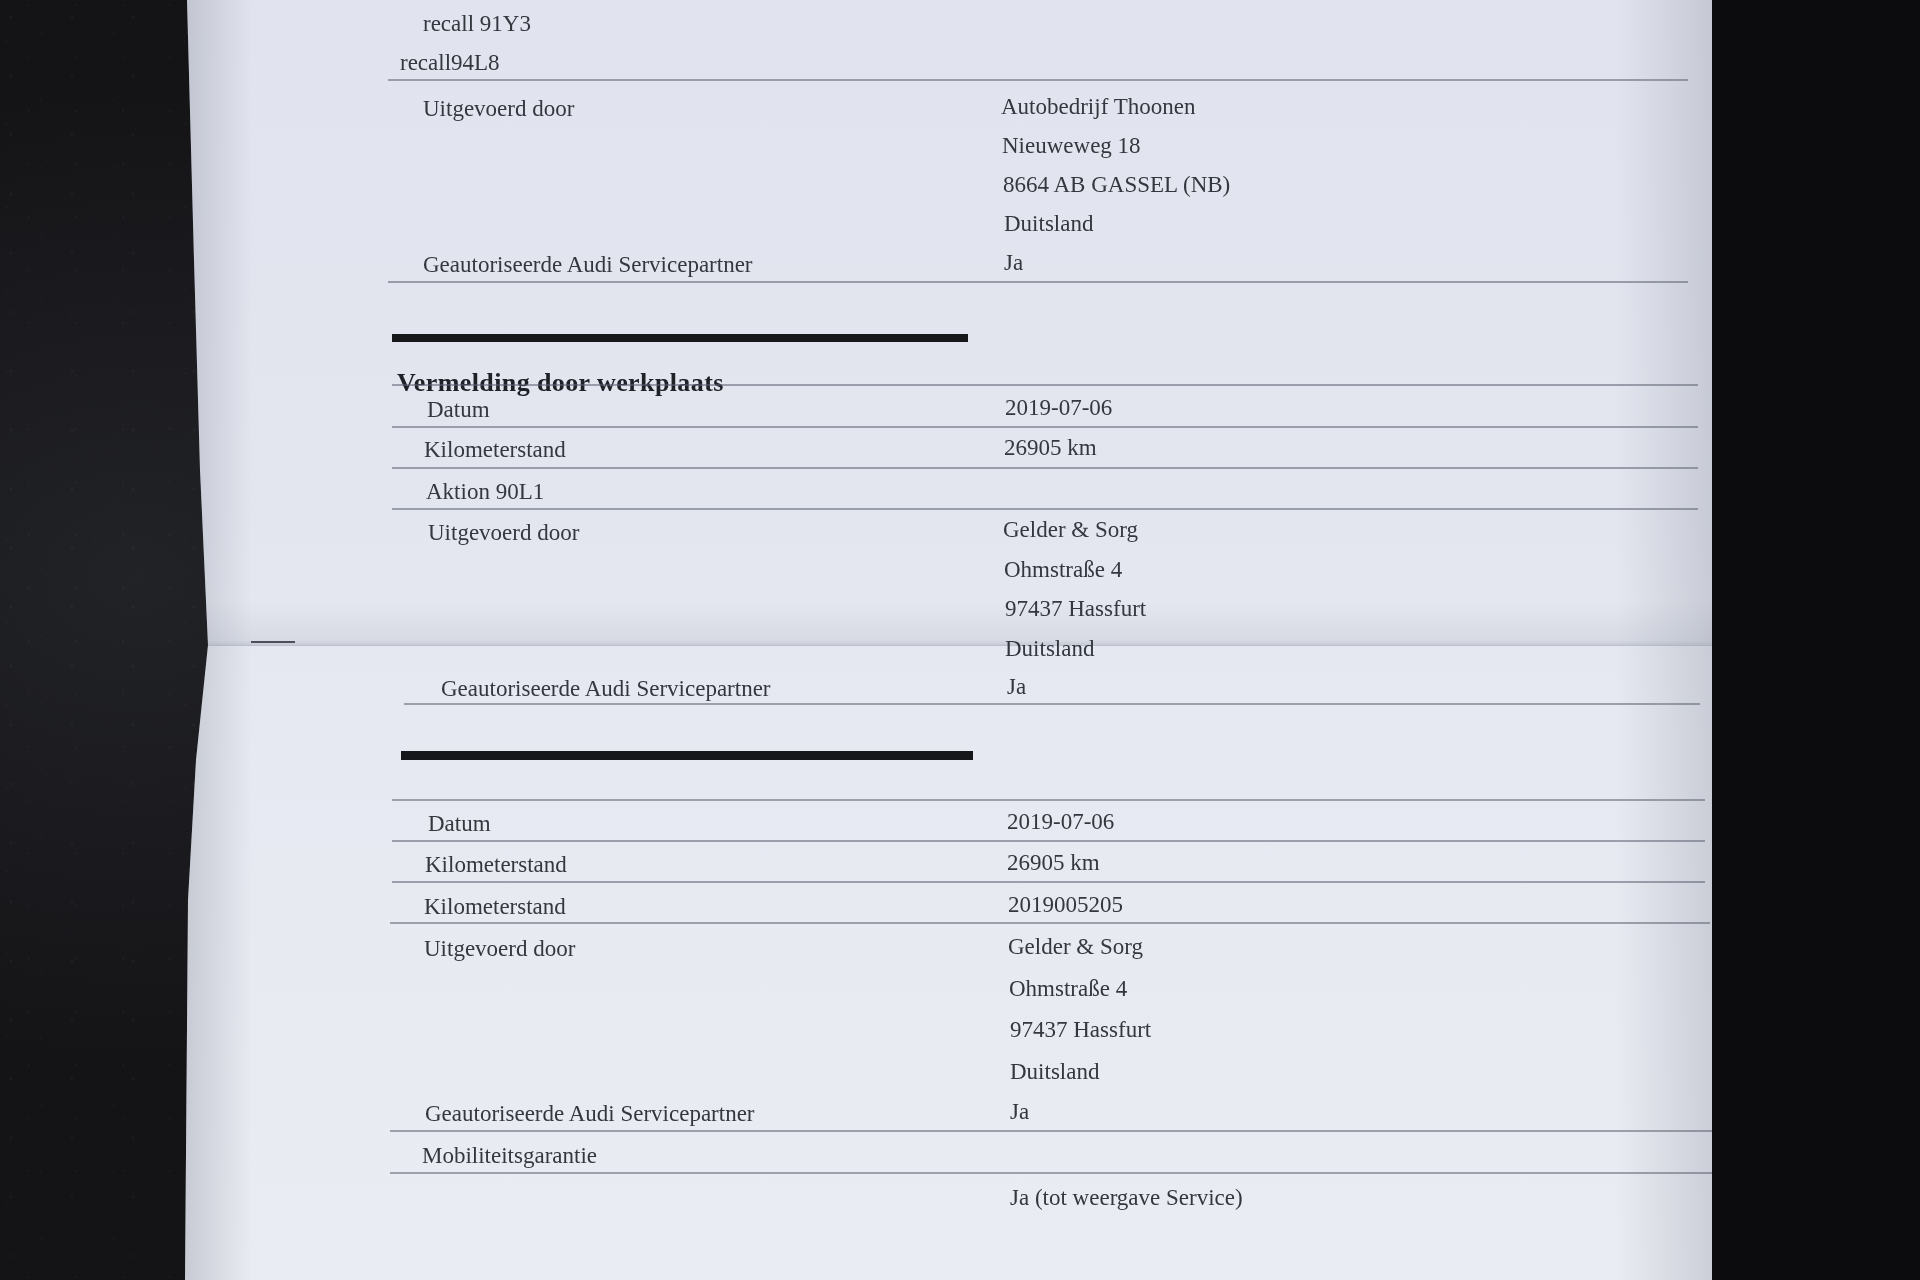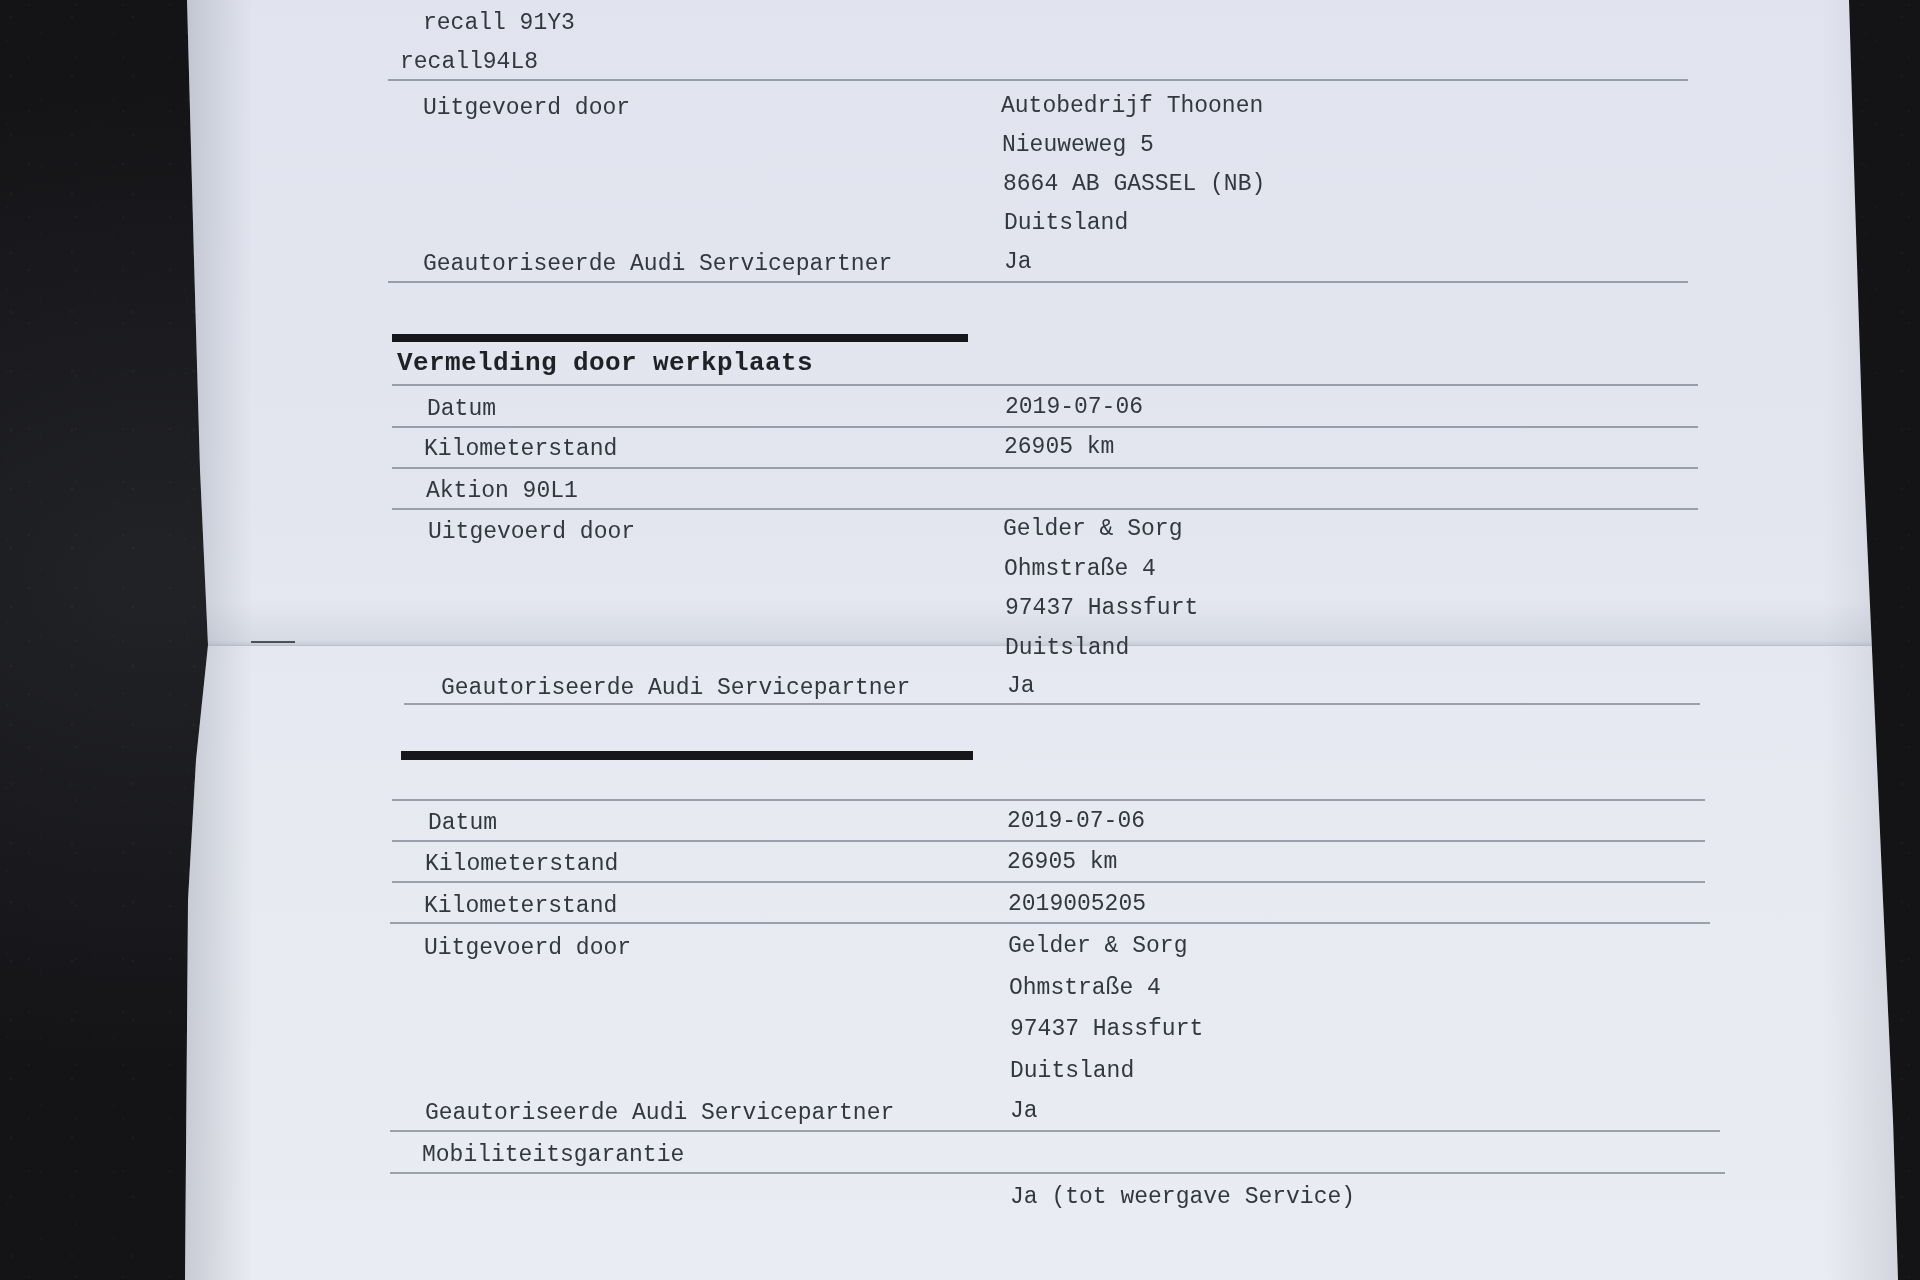--- a/index.html
+++ b/index.html
@@ -1,20 +1,20 @@
 <!DOCTYPE html>
 <html><head>
 <meta charset="utf-8">
 <style>
   html,body{margin:0;padding:0;background:#0c0c0e;}
   .stage{
     position:relative;
-    width:1920px;height:1280px;
+    width:1712px;height:1280px;
     overflow:hidden;
-    font-family:Liberation Mono, monospace;
+    font-family:Liberation Serif, serif;
     background-color:#141417;
     background-image:
       radial-gradient(2px 2px at 11px 17px, rgba(205,210,220,.055) 0, transparent 100%),
       radial-gradient(1.5px 1.5px at 29px 5px, rgba(205,210,220,.07) 0, transparent 100%),
       radial-gradient(1px 2px at 41px 33px, rgba(205,210,220,.05) 0, transparent 100%),
       radial-gradient(2px 1px at 7px 41px, rgba(205,210,220,.06) 0, transparent 100%),
       radial-gradient(1px 1px at 53px 23px, rgba(205,210,220,.085) 0, transparent 100%),
       radial-gradient(900px 700px at 8% 45%, rgba(60,62,68,.35) 0, transparent 70%);
     background-size:61px 59px, 47px 53px, 73px 67px, 89px 83px, 37px 43px, 100% 100%;
   }
@@ -54,30 +54,30 @@
     <div class="shade shade-fold"></div>
     <div class="crease"></div>
     <div class="dash"></div>
 
     <div class="txt" style="top:10px;left:423px">recall 91Y3</div>
     <div class="txt" style="top:49px;left:400px">recall94L8</div>
     <div class="rule" style="top:79px;left:388px;width:1300px"></div>
 
     <div class="txt" style="top:95px;left:423px">Uitgevoerd door</div>
     <div class="txt" style="top:93px;left:1001px">Autobedrijf Thoonen</div>
-    <div class="txt" style="top:132px;left:1002px">Nieuweweg 5</div>
+    <div class="txt" style="top:132px;left:1002px">Nieuweweg 18</div>
     <div class="txt" style="top:171px;left:1003px">8664 AB GASSEL (NB)</div>
     <div class="txt" style="top:210px;left:1004px">Duitsland</div>
 
     <div class="txt" style="top:251px;left:423px">Geautoriseerde Audi Servicepartner</div>
     <div class="txt" style="top:249px;left:1004px">Ja</div>
     <div class="rule" style="top:281px;left:388px;width:1300px"></div>
 
     <div class="bar" style="top:334px;left:392px;width:576px"></div>
-    <div class="title" style="top:348px;left:397px">Vermelding door werkplaats</div>
+    <div class="title" style="top:368px;left:397px">Vermelding door werkplaats</div>
     <div class="rule" style="top:384px;left:392px;width:1306px"></div>
 
     <div class="txt" style="top:396px;left:427px">Datum</div>
     <div class="txt" style="top:394px;left:1005px">2019-07-06</div>
     <div class="rule" style="top:426px;left:392px;width:1306px"></div>
 
     <div class="txt" style="top:436px;left:424px">Kilometerstand</div>
     <div class="txt" style="top:434px;left:1004px">26905 km</div>
     <div class="rule" style="top:467px;left:392px;width:1306px"></div>
 

